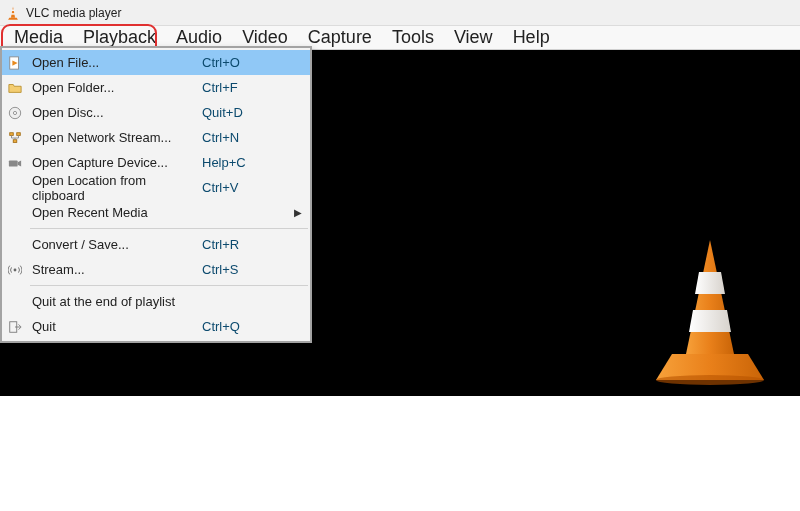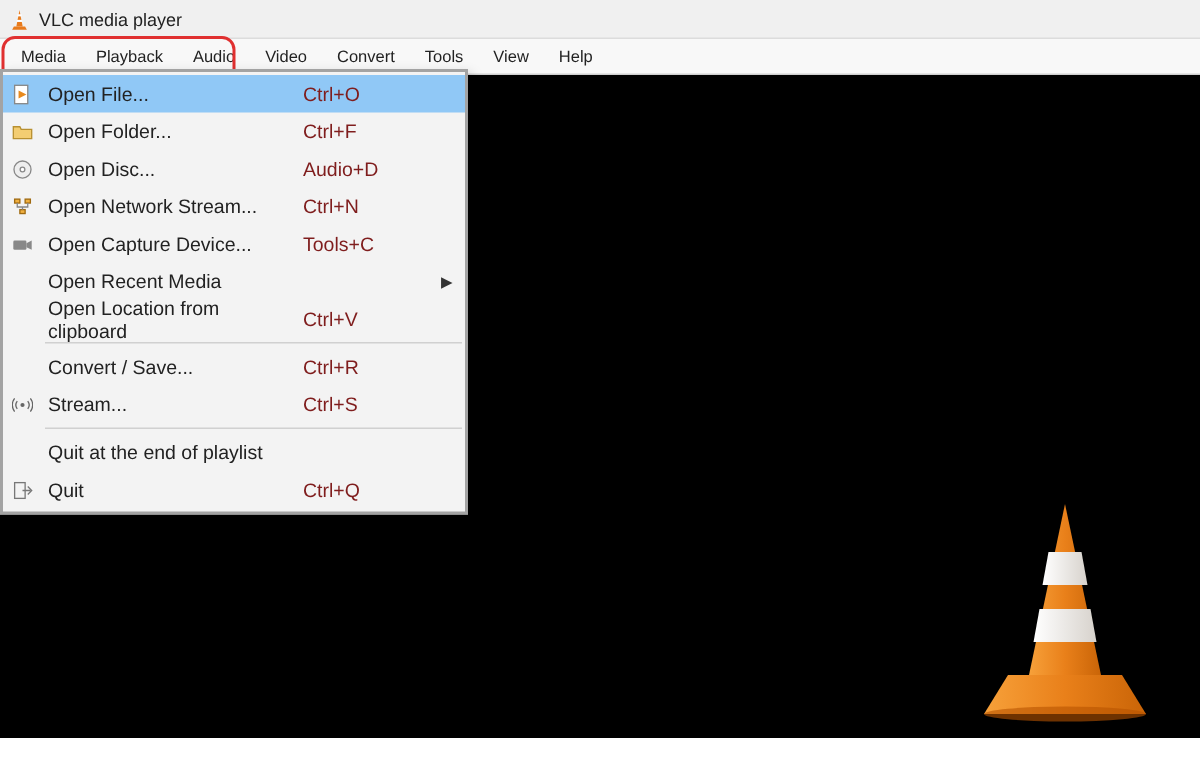--- a/index.html
+++ b/index.html
@@ -1,30 +1,30 @@
 <!DOCTYPE html>
 <html><head>
 <meta charset="utf-8">
 <style>
   * { box-sizing: border-box; margin: 0; padding: 0; font-family: "Segoe UI", Tahoma, sans-serif; }
   html, body { width: 800px; height: 511px; overflow: hidden; }
-  .window { width: 800px; height: 492px; background: #000; display: flex; flex-direction: column; }
+  .window { width: 800px; height: 396px; background: #000; display: flex; flex-direction: column; }
   .titlebar { height: 26px; background: #f0f0f0; display: flex; align-items: center; padding: 0 6px; gap: 6px; border-bottom: 1px solid #dcdcdc; }
   .titlebar-title { font-size: 12px; color: #222; }
   .cone-small svg, .cone-big svg { display: block; }
   .menubar { height: 24px; background: #f8f8f8; display: flex; align-items: center; padding: 0 4px; border-bottom: 1px solid #d0d0d0; position: relative; }
-  .menubar-item { font-size: 11px; color: #222; padding: 3px 10px; cursor: default; }
+  .menubar-item { font-size: 18px; color: #222; padding: 3px 10px; cursor: default; }
   .highlight-box { position: absolute; border: 2.5px solid #e03030; border-radius: 9px; pointer-events: none; }
   .hb1 { left: 1px; top: 24px; width: 156px; height: 48px; }
   .content { flex: 1; position: relative; background: #000; }
   .dropdown { position: absolute; left: 0; top: 46px; width: 312px; background: #f3f3f3; border: 2px solid #a3a3a3; box-shadow: 2px 4px 8px rgba(0,0,0,.25); padding: 2px 0; z-index: 5; }
   .menu-row { display: flex; align-items: center; height: 25px; font-size: 13px; color: #222; position: relative; }
   .menu-row .icon-cell { width: 26px; display: flex; align-items: center; justify-content: center; }
   .menu-row .label-cell { flex: 1; padding-left: 4px; }
-  .menu-row .shortcut-cell { width: 92px; text-align: left; color: #7f1d1d; font-size: 13px; }
+  .menu-row .shortcut-cell { width: 92px; text-align: left; color: #0c4a6e; font-size: 13px; }
   .menu-row .arrow-cell { width: 16px; color: #333; font-size: 10px; }
   .menu-row.highlighted { background: #90c8f6; }
   .sep { height: 1px; background: #d0d0d0; margin: 3px 2px 3px 28px; }
   .icon-ph { width: 14px; height: 14px; display: inline-block; }
   .cone-big { position: absolute; right: 30px; bottom: 10px; }
   .icon-ph svg { display:block; }
 </style>
 </head>
 <body>
 
@@ -40,21 +40,21 @@
       </svg>
     </span>
     <span class="titlebar-title">VLC media player</span>
   </div>
 
   <div class="menubar">
     <div class="menubar-item">Media</div>
     <div class="menubar-item">Playback</div>
     <div class="menubar-item">Audio</div>
     <div class="menubar-item">Video</div>
-    <div class="menubar-item">Convert</div>
+    <div class="menubar-item">Capture</div>
     <div class="menubar-item">Tools</div>
     <div class="menubar-item">View</div>
     <div class="menubar-item">Help</div>
   </div>
 
   <div class="highlight-box hb1"></div>
 
   <div class="dropdown">
 
     <div class="menu-row highlighted">
@@ -88,21 +88,21 @@
     <div class="menu-row">
       <span class="icon-cell">
           <span class="icon-ph">
         <svg width="14" height="14" viewBox="0 0 16 16">
               <circle cx="8" cy="8" r="6.5" fill="#eee" stroke="#888"></circle>
               <circle cx="8" cy="8" r="1.8" fill="#fff" stroke="#888"></circle>
             </svg>
       </span>
         </span>
       <span class="label-cell">Open Disc...</span>
-      <span class="shortcut-cell">Audio+D</span>
+      <span class="shortcut-cell">Quit+D</span>
       <span class="arrow-cell"></span>
     </div>
 
     <div class="menu-row">
       <span class="icon-cell">
           <span class="icon-ph">
         <svg width="14" height="14" viewBox="0 0 16 16">
               <rect x="2" y="2" width="4" height="3" fill="#f0b040" stroke="#a06a10"></rect>
               <rect x="10" y="2" width="4" height="3" fill="#f0b040" stroke="#a06a10"></rect>
               <rect x="6" y="10" width="4" height="3" fill="#f0b040" stroke="#a06a10"></rect>
@@ -118,36 +118,36 @@
     <div class="menu-row">
       <span class="icon-cell">
           <span class="icon-ph">
         <svg width="14" height="14" viewBox="0 0 16 16">
               <rect x="1" y="5" width="10" height="7" rx="1" fill="#888"></rect>
               <polygon points="11,7 15,5 15,12 11,10" fill="#888"></polygon>
             </svg>
       </span>
         </span>
       <span class="label-cell">Open Capture Device...</span>
-      <span class="shortcut-cell">Tools+C</span>
+      <span class="shortcut-cell">Help+C</span>
+      <span class="arrow-cell"></span>
+    </div>
+
+    <div class="menu-row">
+      <span class="icon-cell"></span>
+      <span class="label-cell">Open Location from clipboard</span>
+      <span class="shortcut-cell">Ctrl+V</span>
       <span class="arrow-cell"></span>
     </div>
 
     <div class="menu-row">
       <span class="icon-cell"></span>
       <span class="label-cell">Open Recent Media</span>
       <span class="shortcut-cell"></span>
       <span class="arrow-cell">▶</span>
-    </div>
-
-    <div class="menu-row">
-      <span class="icon-cell"></span>
-      <span class="label-cell">Open Location from clipboard</span>
-      <span class="shortcut-cell">Ctrl+V</span>
-      <span class="arrow-cell"></span>
     </div>
 
     <div class="sep"></div>
 
 
     <div class="menu-row">
       <span class="icon-cell"></span>
       <span class="label-cell">Convert / Save...</span>
       <span class="shortcut-cell">Ctrl+R</span>
       <span class="arrow-cell"></span>

